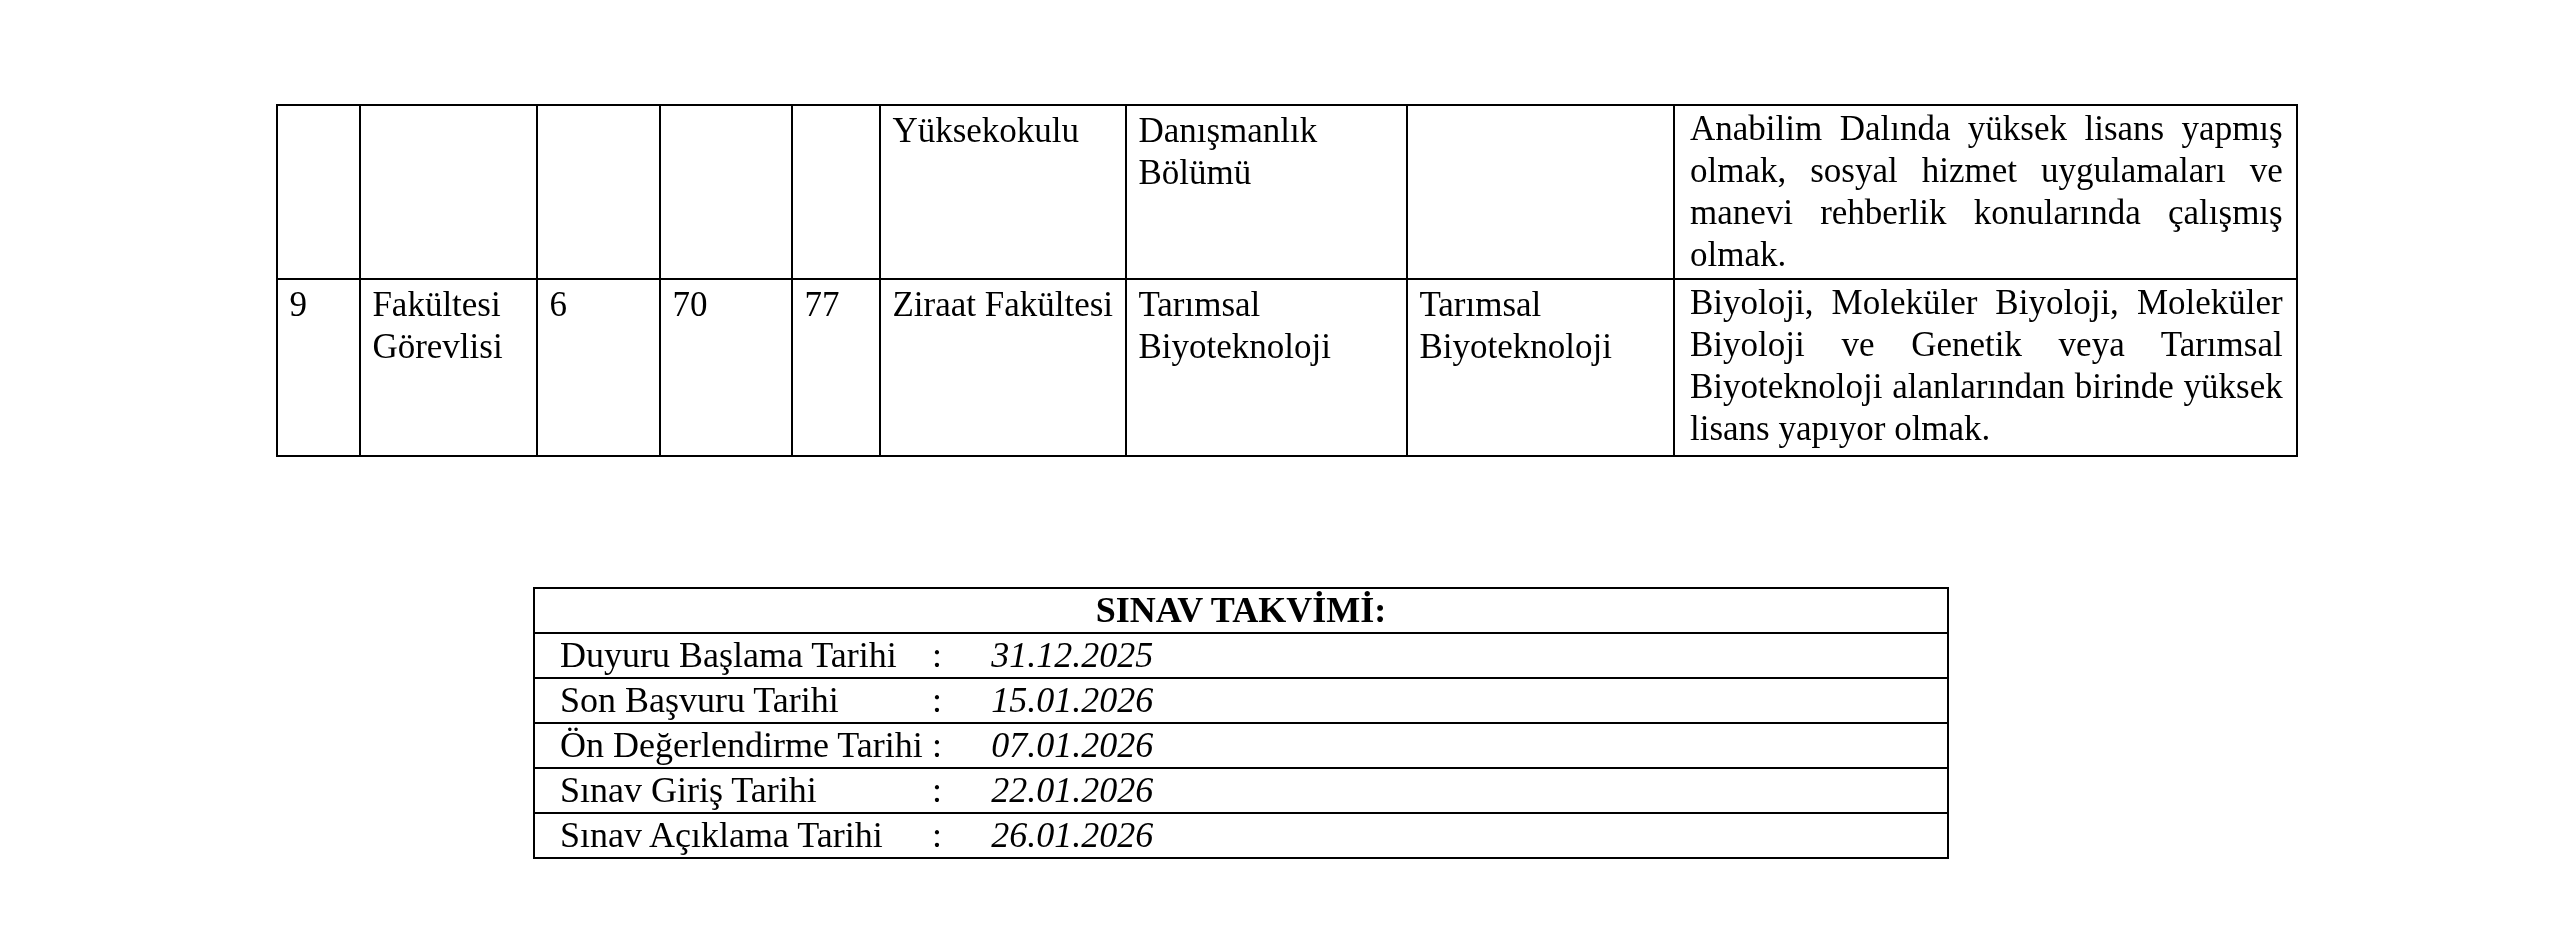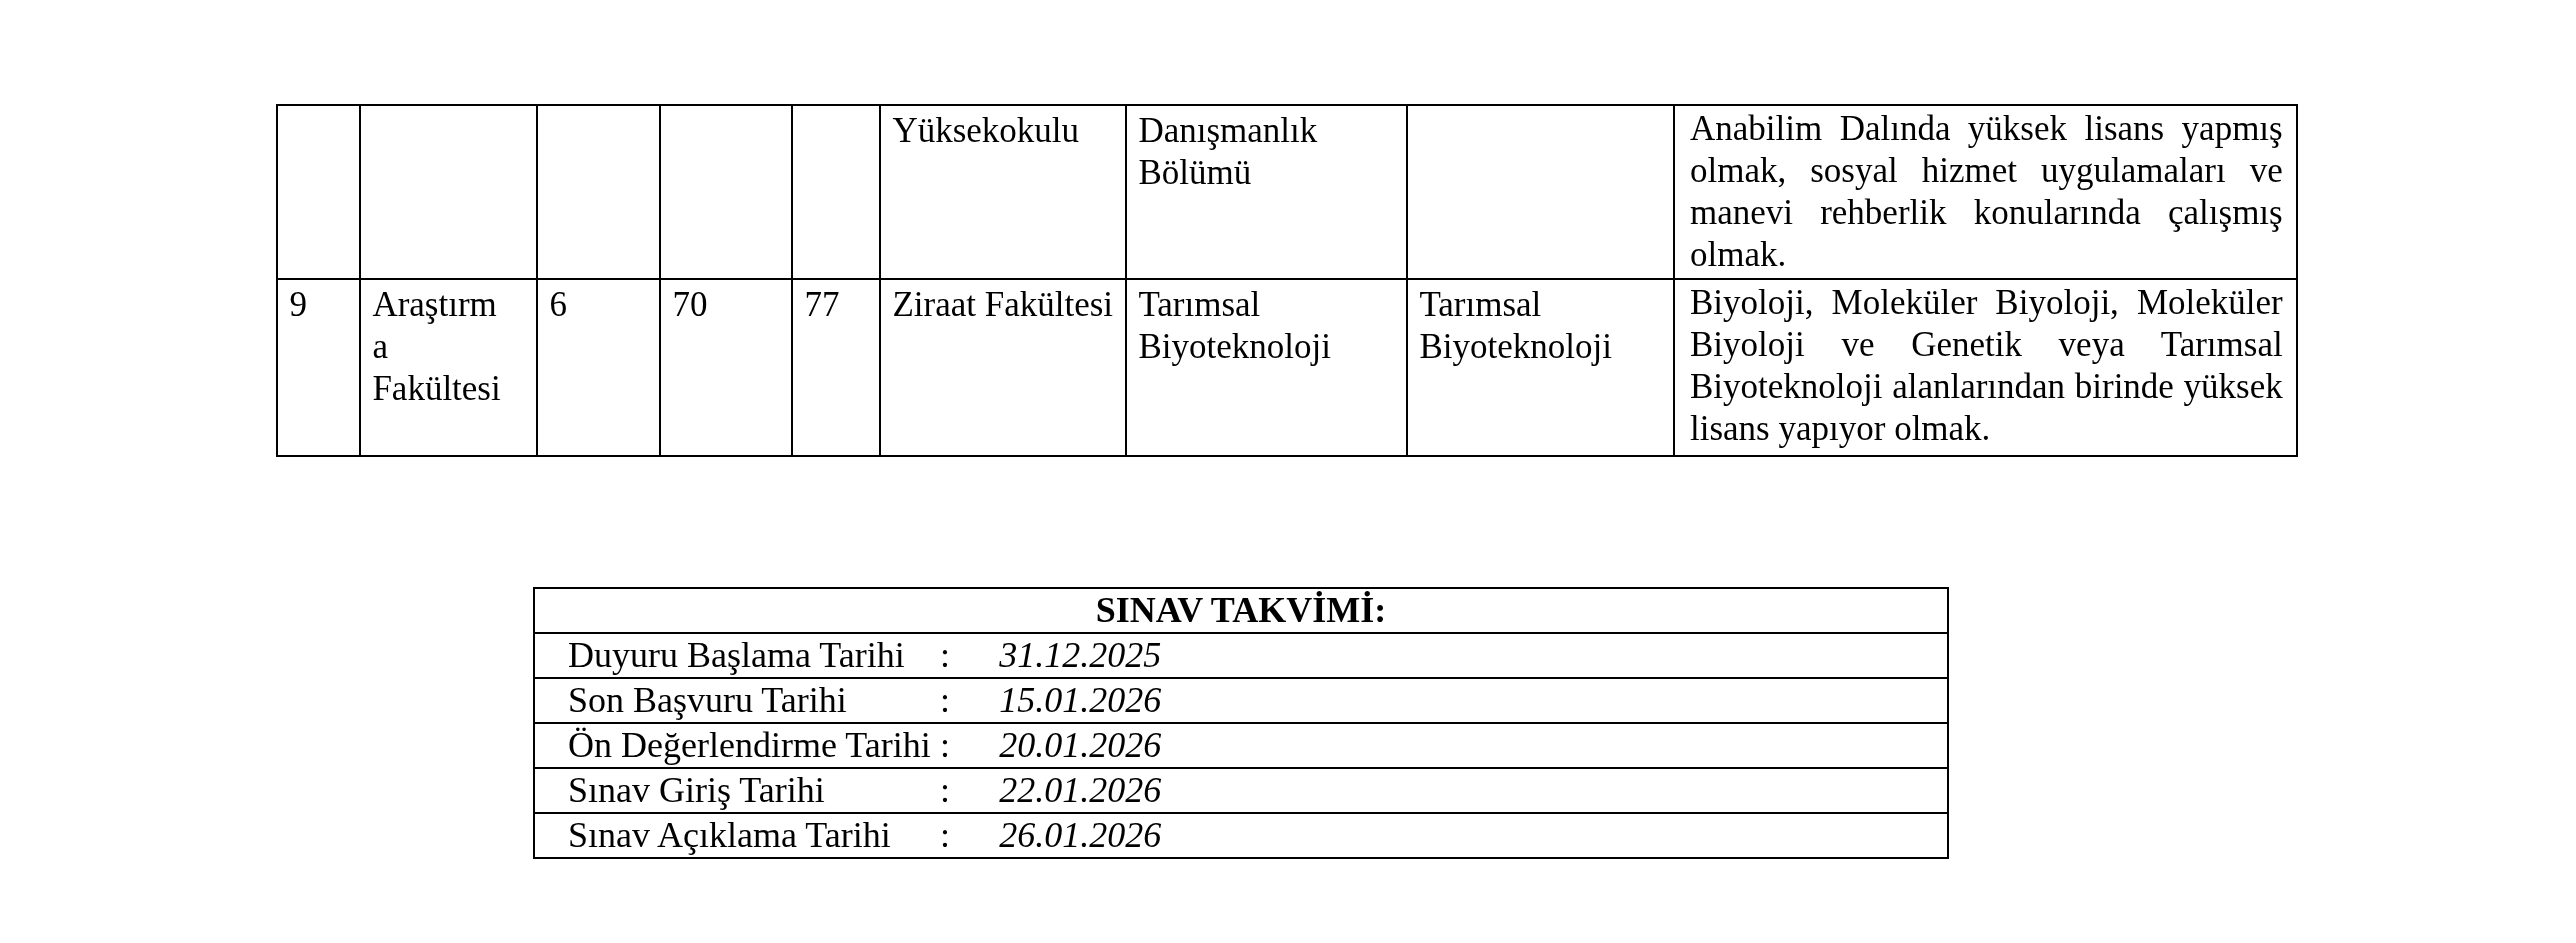--- a/index.html
+++ b/index.html
@@ -61,21 +61,20 @@
     overflow: hidden;
   }
   .calendar-title-cell {
     font-weight: bold;
     text-align: center;
   }
   .cal-row-inner {
     display: flex;
     align-items: flex-end;
     padding-left: 25px;
-    margin-left: 8px;
   }
   .cal-label {
     display: inline-block;
     width: 372px;
     white-space: nowrap;
   }
   .cal-colon {
     display: inline-block;
     width: 13.3px;
   }
@@ -108,21 +107,21 @@
       <td></td>
       <td></td>
       <td></td>
       <td>Yüksekokulu</td>
       <td>Danışmanlık Bölümü</td>
       <td></td>
       <td class="req-cell">Anabilim Dalında yüksek lisans yapmış olmak, sosyal hizmet uygulamaları ve manevi rehberlik konularında çalışmış olmak.</td>
     </tr>
     <tr class="row-full">
       <td>9</td>
-      <td><span class="pos-wrap">Araştırma Fakültesi</span></td>
+      <td><span class="pos-wrap">Fakültesi Görevlisi</span></td>
       <td>6</td>
       <td>70</td>
       <td>77</td>
       <td>Ziraat Fakültesi</td>
       <td>Tarımsal Biyoteknoloji</td>
       <td>Tarımsal Biyoteknoloji</td>
       <td class="req-cell">Biyoloji, Moleküler Biyoloji, Moleküler Biyoloji ve Genetik veya Tarımsal Biyoteknoloji alanlarından birinde yüksek lisans yapıyor olmak.</td>
     </tr>
   </tbody>
 </table>
@@ -148,21 +147,21 @@
             <span class="cal-colon">:</span>
             <span class="cal-value">15.01.2026</span>
         </div>
       </td>
     </tr>
     <tr>
       <td>
         <div class="cal-row-inner">
           <span class="cal-label">Ön Değerlendirme Tarihi</span>
             <span class="cal-colon">:</span>
-            <span class="cal-value">20.01.2026</span>
+            <span class="cal-value">07.01.2026</span>
         </div>
       </td>
     </tr>
     <tr>
       <td>
         <div class="cal-row-inner">
           <span class="cal-label">Sınav Giriş Tarihi</span>
             <span class="cal-colon">:</span>
             <span class="cal-value">22.01.2026</span>
         </div>

